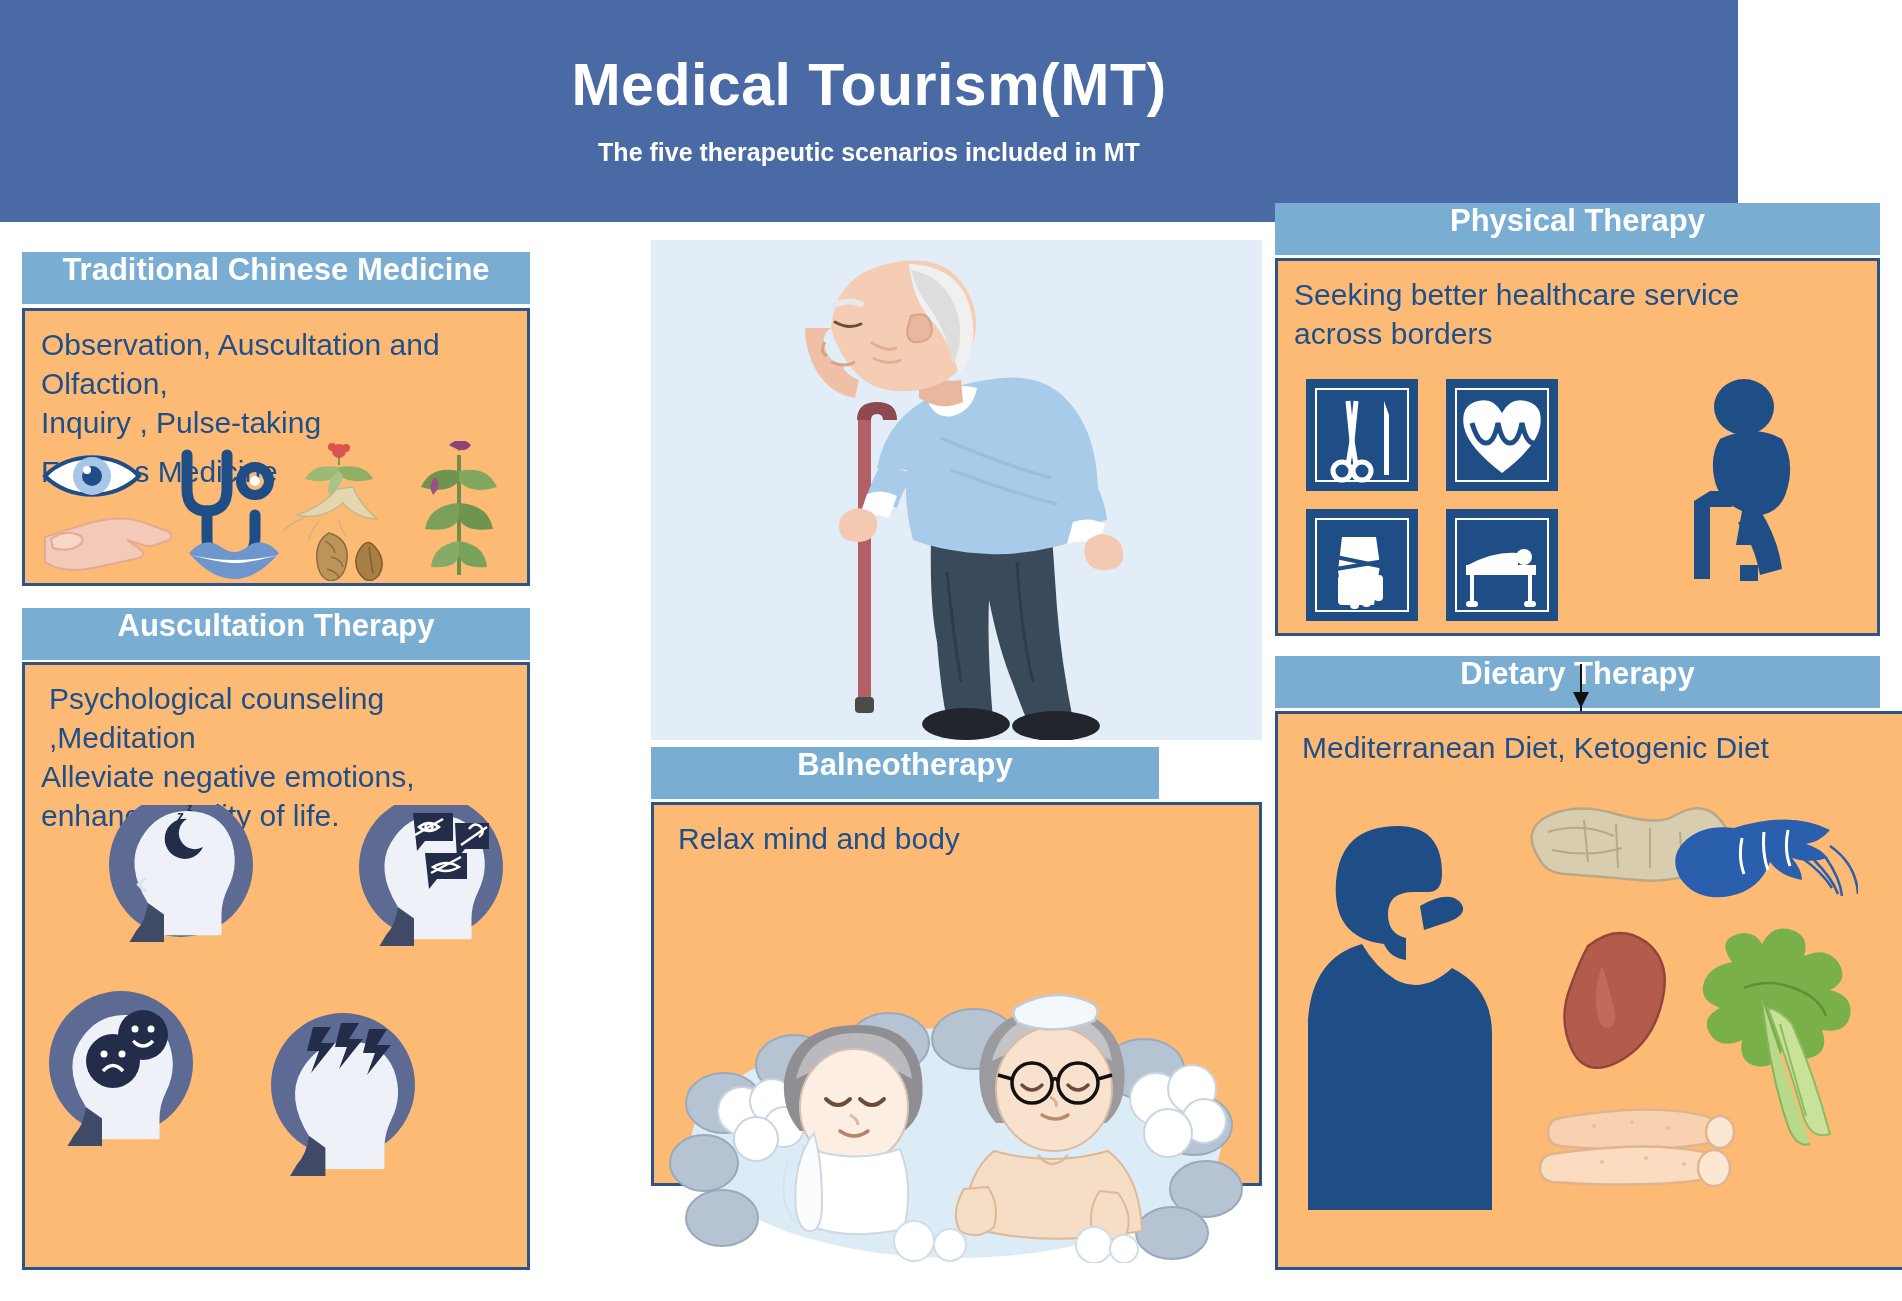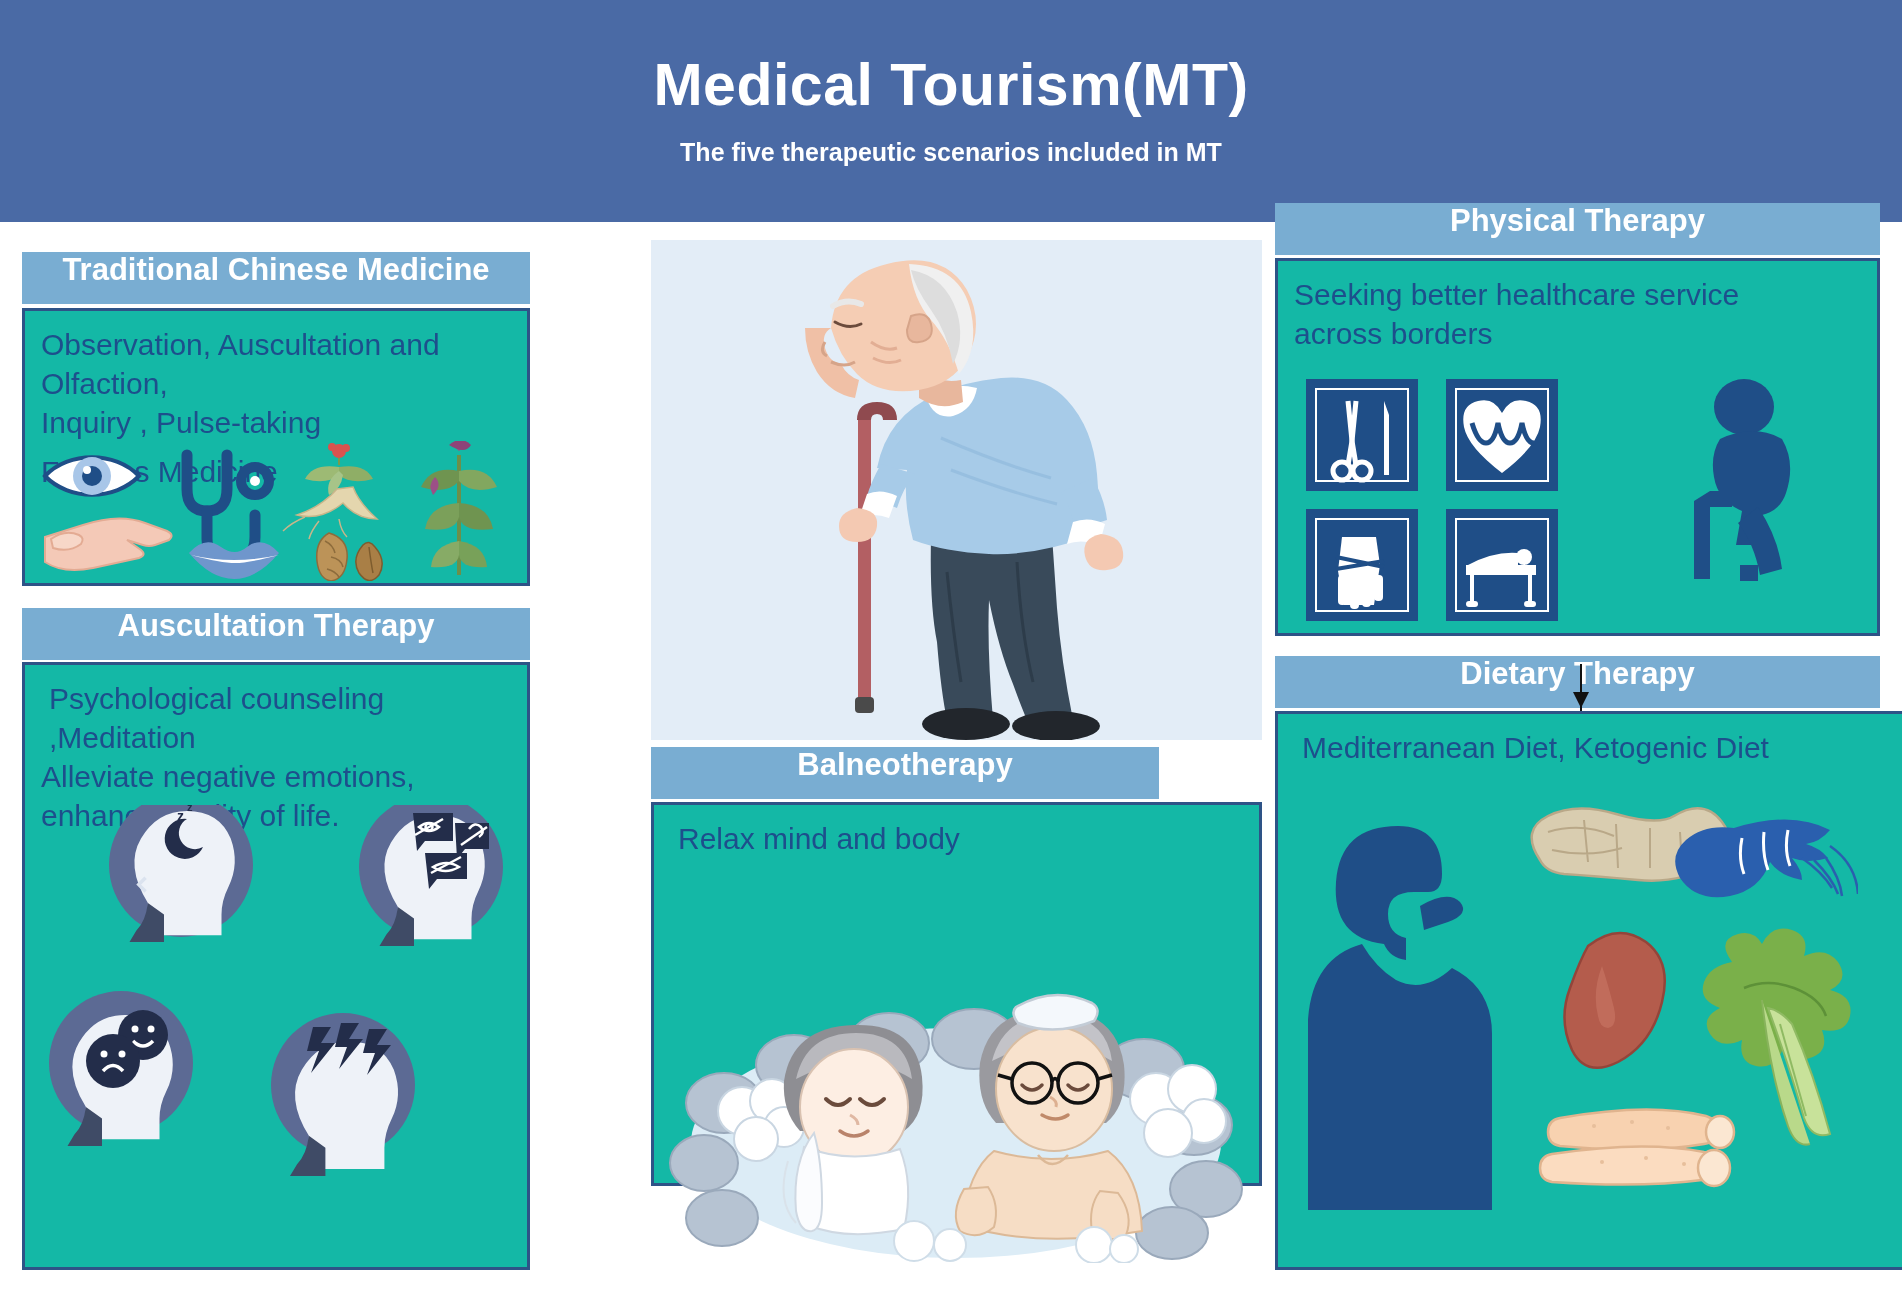--- a/index.html
+++ b/index.html
@@ -7,40 +7,40 @@
     width:1902px;height:1301px;
     background:#ffffff;
     font-family:"Liberation Sans", sans-serif;
     overflow:hidden;
     position:relative;
   }
   .root{position:relative;width:1902px;height:1301px;}
 
   
   .header{
-    position:absolute;left:0;top:0;width:1902px;height:222px;
+    position:absolute;left:0;top:0;width:1738px;height:222px;
     background:#4a6aa5;
     display:flex;flex-direction:column;align-items:center;justify-content:center;
   }
   .header-title{
     color:#ffffff;font-size:59px;font-weight:bold;letter-spacing:0.5px;
     line-height:1.05;margin:0;padding:0;text-align:center;
   }
   .header-sub{
     color:#ffffff;font-size:25px;font-weight:bold;margin-top:22px;text-align:center;
   }
 
   
   .panel-head{
     background:#79add2;color:#ffffff;font-weight:bold;font-size:31px;
     display:flex;align-items:flex-start;justify-content:center;
     position:absolute;
   }
   .panel-body{
-    position:absolute;background:#14b8a6;border:3px solid #2e5387;
+    position:absolute;background:#fdba74;border:3px solid #2e5387;
     box-sizing:border-box;
   }
   .panel-text{
     color:#1d4f8c;font-size:30px;line-height:1.30;padding:14px 16px 0 16px;
   }
   .panel-text .ln{display:block;}
 
   
   #tcm-head{left:22px;top:252px;width:508px;height:52px;}
   #tcm-body{left:22px;top:308px;width:508px;height:278px;}

